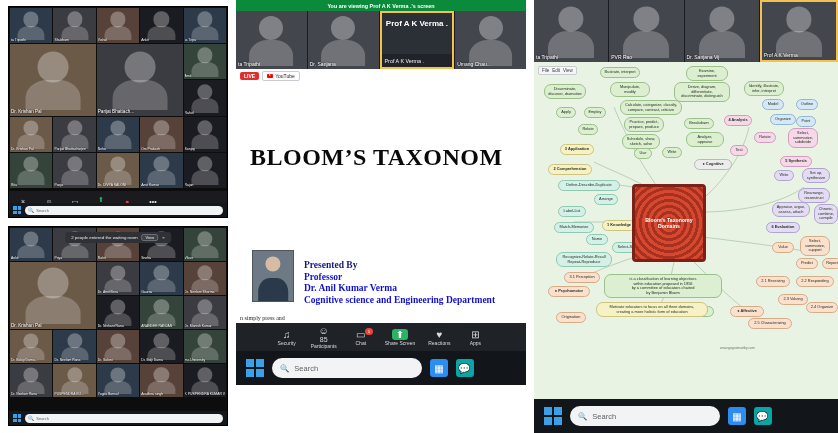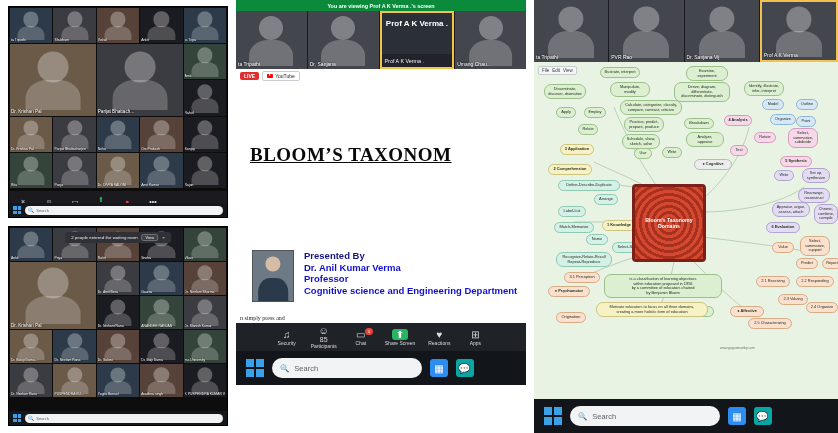--- a/index.html
+++ b/index.html
@@ -109,31 +109,31 @@
   .badge-yt { background:#ffffff; color:#202124; font-size:5px; padding:1px 4px; border-radius:2px; border:1px solid #c9ccd1; display:flex; align-items:center; gap:2px; }
   .yt-dot { width:6px; height:4px; background:#ff0000; border-radius:1px; position:relative; }
   .yt-dot:after { content:""; position:absolute; left:2px; top:0.7px; border-left:2px solid #fff; border-top:1.3px solid transparent; border-bottom:1.3px solid transparent; }
 
   .slide-area {
     position:absolute; left:0; right:0; top:82px; bottom:62px; background:#ffffff;
   }
   .slide-title {
     position:absolute; left:14px; top:62px;
     font-family:"Liberation Serif", serif;
-    font-size:19px; font-weight:bold; letter-spacing:.5px; color:#0a0a0a;
-    white-space:nowrap; text-decoration:underline;
+    font-size:24px; font-weight:bold; letter-spacing:.5px; color:#0a0a0a;
+    white-space:nowrap; 
   }
   .presenter-photo {
     position:absolute; left:16px; top:168px; width:42px; height:52px; background:#6d7a86; border:1px solid #51555a;
   }
   .presenter-photo .ph-head { position:absolute; left:50%; top:26%; transform:translate(-50%,-50%); width:38%; padding-top:38%; border-radius:50%; background:#d6bca4; }
   .presenter-photo .ph-body { position:absolute; left:50%; bottom:0; transform:translateX(-50%); width:74%; height:46%; border-radius:40% 40% 0 0 / 60% 60% 0 0; background:#2b3a4a; }
   .presented-by {
-    position:absolute; left:68px; top:168px; color:#1111c8;
-    font-family:Liberation Sans, sans-serif; font-weight:bold; font-size:9.5px; line-height:11.5px;
+    position:absolute; left:68px; top:178px; color:#1111c8;
+    font-family:Liberation Serif, serif; font-weight:bold; font-size:9.5px; line-height:11.5px;
   }
   .presented-by .l1 { color:#151580; }
   .mute-hint {
     position:absolute; left:4px; bottom:2px; font-size:6px; color:#2a2a2a;
     font-family:"Liberation Serif", serif; white-space:nowrap;
   }
 
   .zoom-bar {
     position:absolute; left:0; right:0; bottom:34px; height:28px;
     background:#1f2227; display:flex; align-items:center; justify-content:center; gap:12px;
@@ -535,22 +535,22 @@
     </div>
 
     <div class="slide-area">
       <div class="slide-title">BLOOM’S TAXONOM</div>
       <div class="presenter-photo">
         <div class="ph-head"></div>
           <div class="ph-body"></div>
       </div>
       <div class="presented-by" id="pb-mid">
           <div class="l1">Presented By</div>
+          <div>Professor</div>
           <div>Dr. Anil Kumar Verma</div>
-          <div>Professor</div>
           <div>Cognitive science and Engineering Department</div>
         </div>
       <div class="mute-hint">n simply press and</div>
     </div>
 
     <div class="zoom-bar" id="zb-mid">
         <div class="zb-item ">
           <div class="zb-glyph">♫</div>
           <div>Security</div>
         </div>

